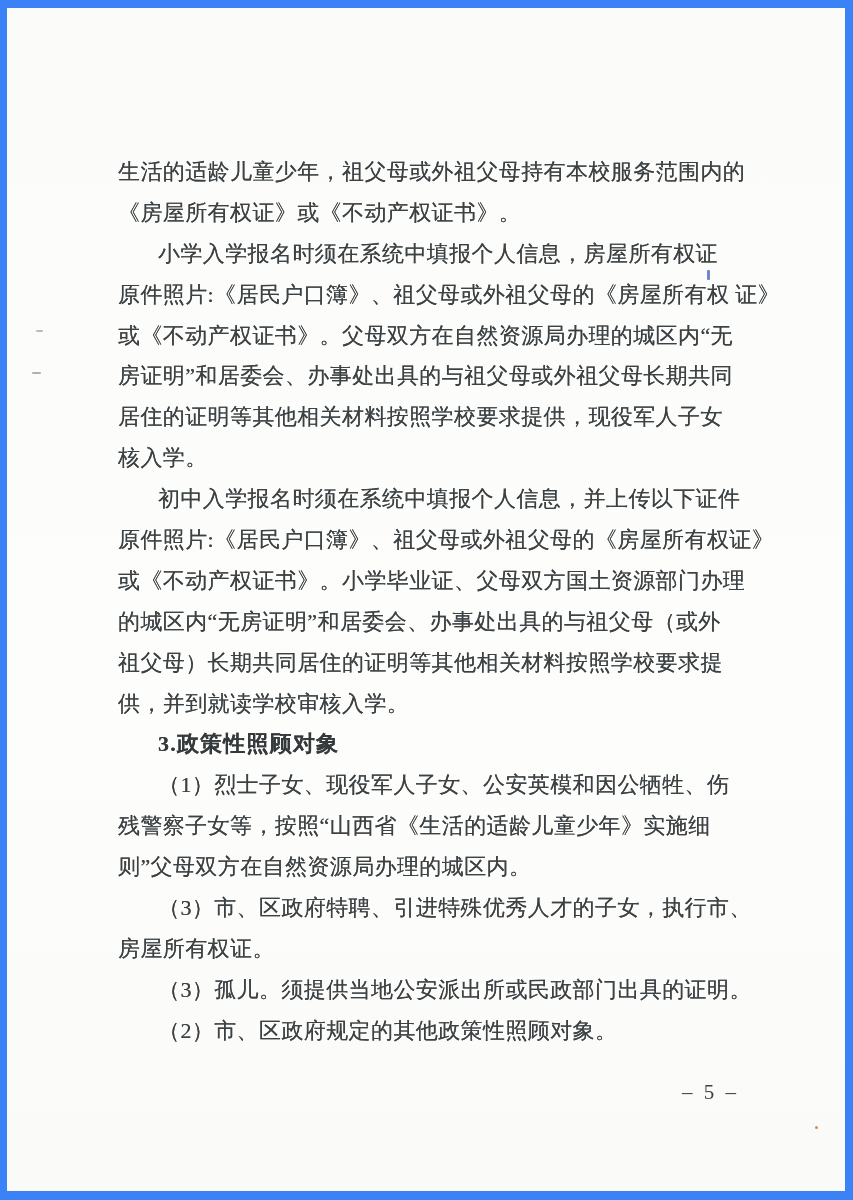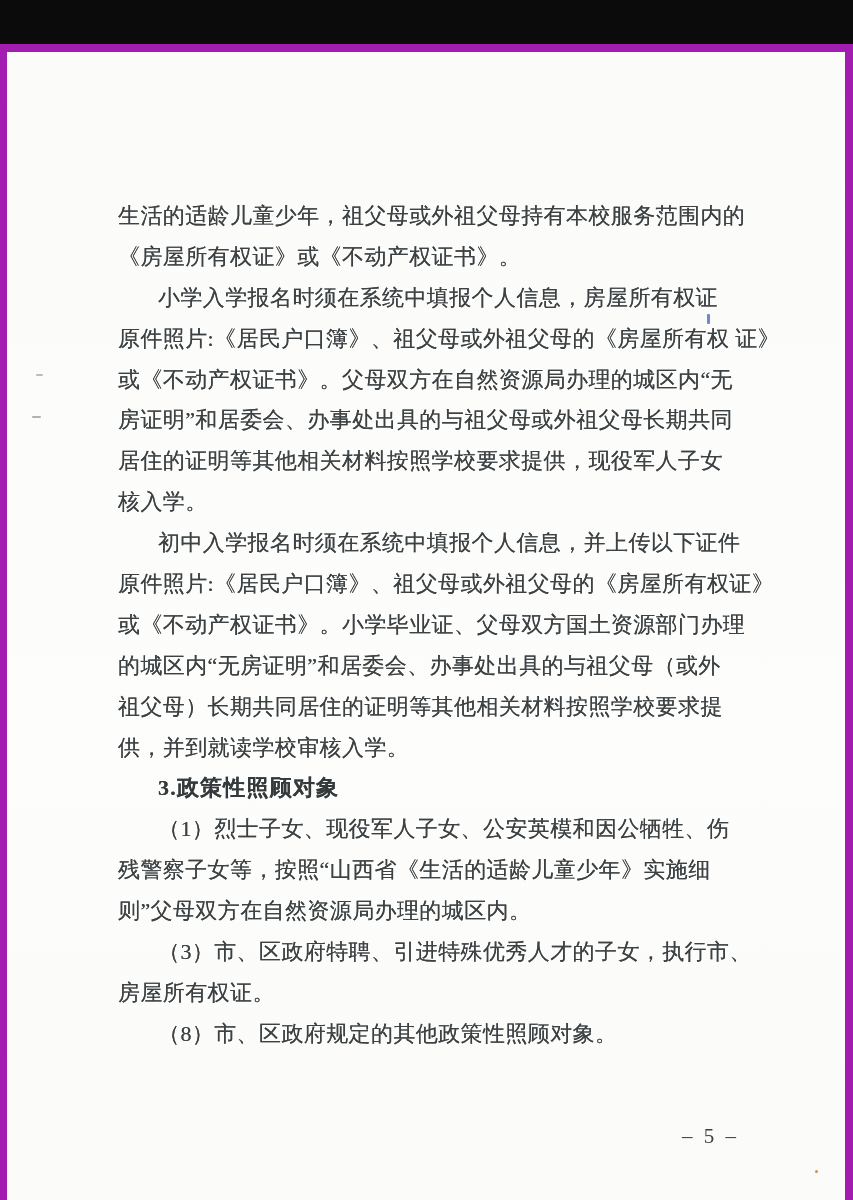--- a/index.html
+++ b/index.html
@@ -10,22 +10,21 @@
     width: 853px;
     height: 1200px;
     position: relative;
     background: #0b0b0b;
     overflow: hidden;
     font-family: "Liberation Serif", "DejaVu Serif", serif;
   }
   .scan-frame {
     position: absolute;
     inset: 0;
-    background: #a21caf;
-    margin-top: 44px;
+    background: #3b82f6;
   }
   .paper {
     position: absolute;
     left: 7px;
     top: 8px;
     width: 838px;
     height: 1183px;
     background: linear-gradient(180deg, #fbfbfa 0%, #fdfdfc 60%, #fafaf8 100%);
   }
   .text-block {
@@ -100,21 +99,22 @@
       <div class="line">或《不动产权证书》。小学毕业证、父母双方国土资源部门办理</div>
       <div class="line">的城区内“无房证明”和居委会、办事处出具的与祖父母（或外</div>
       <div class="line">祖父母）长期共同居住的证明等其他相关材料按照学校要求提</div>
       <div class="line">供，并到就读学校审核入学。</div>
       <div class="line indent bold">3.政策性照顾对象</div>
       <div class="line indent">（1）烈士子女、现役军人子女、公安英模和因公牺牲、伤</div>
       <div class="line">残警察子女等，按照“山西省《生活的适龄儿童少年》实施细</div>
       <div class="line">则”父母双方在自然资源局办理的城区内。</div>
       <div class="line indent">（3）市、区政府特聘、引进特殊优秀人才的子女，执行市、</div>
       <div class="line">房屋所有权证。</div>
-      <div class="line indent">（8）市、区政府规定的其他政策性照顾对象。</div>
+      <div class="line indent">（3）孤儿。须提供当地公安派出所或民政部门出具的证明。</div>
+      <div class="line indent">（2）市、区政府规定的其他政策性照顾对象。</div>
     </div>
 
     <div class="page-footer">– 5 –</div>
 
     <div class="speck speck-dash-1"></div>
     <div class="speck speck-dash-2"></div>
     <div class="speck speck-dot-orange"></div>
     <div class="speck speck-tick-blue"></div>
 
   </div>

